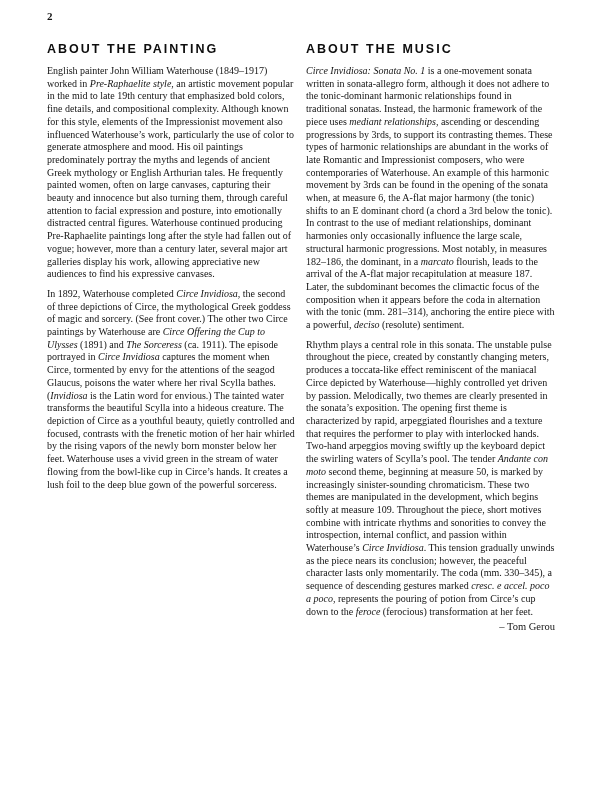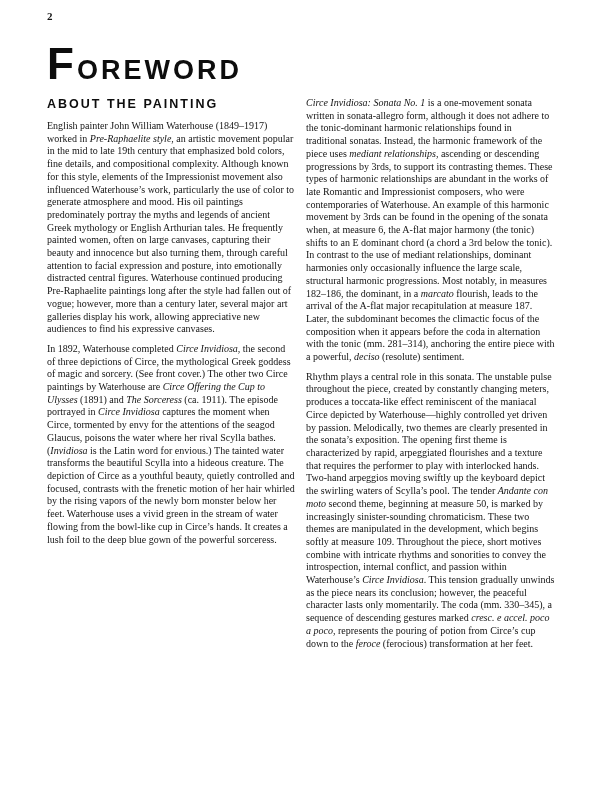--- a/index.html
+++ b/index.html
@@ -59,32 +59,33 @@
     margin-top:3px;
   }
 </style>
 </head>
 <body>
 
 <div class="page">
   <div class="page-number">2</div>
 
   <div class="content">
-    <h1 class="title"><span class="title-initial">F</span><span class="title-rest">OREWORD</span></h1>
 
     <div class="cols">
       <div class="col">
         <h2 class="heading">ABOUT THE PAINTING</h2>
         <div>
             <p class="para"><span>English painter John William Waterhouse (1849–1917) worked in </span><i>Pre-Raphaelite style</i><span>, an artistic movement popular in the mid to late 19th century that emphasized bold colors, fine details, and compositional complexity. Although known for this style, elements of the Impressionist movement also influenced Waterhouse’s work, particularly the use of color to generate atmosphere and mood. His oil paintings predominately portray the myths and legends of ancient Greek mythology or English Arthurian tales. He frequently painted women, often on large canvases, capturing their beauty and innocence but also turning them, through careful attention to facial expression and posture, into emotionally distracted central figures. Waterhouse continued producing Pre-Raphaelite paintings long after the style had fallen out of vogue; however, more than a century later, several major art galleries display his work, allowing appreciative new audiences to find his expressive canvases.</span></p>
             <p class="para"><span>In 1892, Waterhouse completed </span><i>Circe Invidiosa</i><span>, the second of three depictions of Circe, the mythological Greek goddess of magic and sorcery.  (See front cover.) The other two Circe paintings by Waterhouse are </span><i>Circe Offering the Cup to Ulysses</i><span> (1891) and </span><i>The Sorceress</i><span> (ca. 1911). The episode portrayed in </span><i>Circe Invidiosa</i><span> captures the moment when Circe, tormented by envy for the attentions of the seagod Glaucus, poisons the water where her rival Scylla bathes. (</span><i>Invidiosa</i><span> is the Latin word for envious.) The tainted water transforms the beautiful Scylla into a hideous creature. The depiction of Circe as a youthful beauty, quietly controlled and focused, contrasts with the frenetic motion of her hair whirled by the rising vapors of the newly born monster below her feet. Waterhouse uses a vivid green in the stream of water flowing from the bowl-like cup in Circe’s hands. It creates a lush foil to the deep blue gown of the powerful sorceress.</span></p>
           </div>
       </div>
 
       <div class="col">
+        <h2 class="heading">ABOUT THE MUSIC</h2>
         <div>
             <p class="para"><i>Circe Invidiosa: Sonata No. 1</i><span> is a one-movement sonata written in sonata-allegro form, although it does not adhere to the tonic-dominant harmonic relationships found in traditional sonatas. Instead, the harmonic framework of the piece uses </span><i>mediant relationships</i><span>, ascending or descending progressions by 3rds, to support its contrasting themes. These types of harmonic relationships are abundant in the works of late Romantic and Impressionist composers, who were contemporaries of Waterhouse. An example of this harmonic movement by 3rds can be found in the opening of the sonata when, at measure 6, the A-flat major harmony (the tonic) shifts to an E dominant chord (a chord a 3rd below the tonic). In contrast to the use of mediant relationships, dominant harmonies only occasionally influence the large scale, structural harmonic progressions. Most notably, in measures 182–186, the dominant, in a </span><i>marcato</i><span> flourish, leads to the arrival of the A-flat major recapitulation at measure 187. Later, the subdominant becomes the climactic focus of the composition when it appears before the coda in alternation with the tonic (mm. 281–314), anchoring the entire piece with a powerful, </span><i>deciso</i><span> (resolute) sentiment.</span></p>
             <p class="para"><span>Rhythm plays a central role in this sonata. The unstable pulse throughout the piece, created by constantly changing meters, produces a toccata-like effect reminiscent of the maniacal Circe depicted by Waterhouse—highly controlled yet driven by passion. Melodically, two themes are clearly presented in the sonata’s exposition. The opening first theme is characterized by rapid, arpeggiated flourishes and a texture that requires the performer to play with interlocked hands. Two-hand arpeggios moving swiftly up the keyboard depict the swirling waters of Scylla’s pool. The tender </span><i>Andante con moto</i><span> second theme, beginning at measure 50, is marked by increasingly sinister-sounding chromaticism. These two themes are manipulated in the development, which begins softly at measure 109. Throughout the piece, short motives combine with intricate rhythms and sonorities to convey the introspection, internal conflict, and passion within Waterhouse’s </span><i>Circe Invidiosa</i><span>. This tension gradually unwinds as the piece nears its conclusion; however, the peaceful character lasts only momentarily. The coda (mm. 330–345), a sequence of descending gestures marked </span><i>cresc. e accel. poco a poco</i><span>, represents the pouring of potion from Circe’s cup down to the </span><i>feroce</i><span> (ferocious) transformation at her feet.</span></p>
           </div>
+        <div class="signature">– Tom Gerou</div>
       </div>
     </div>
   </div>
 </div>
 
 </body></html>

